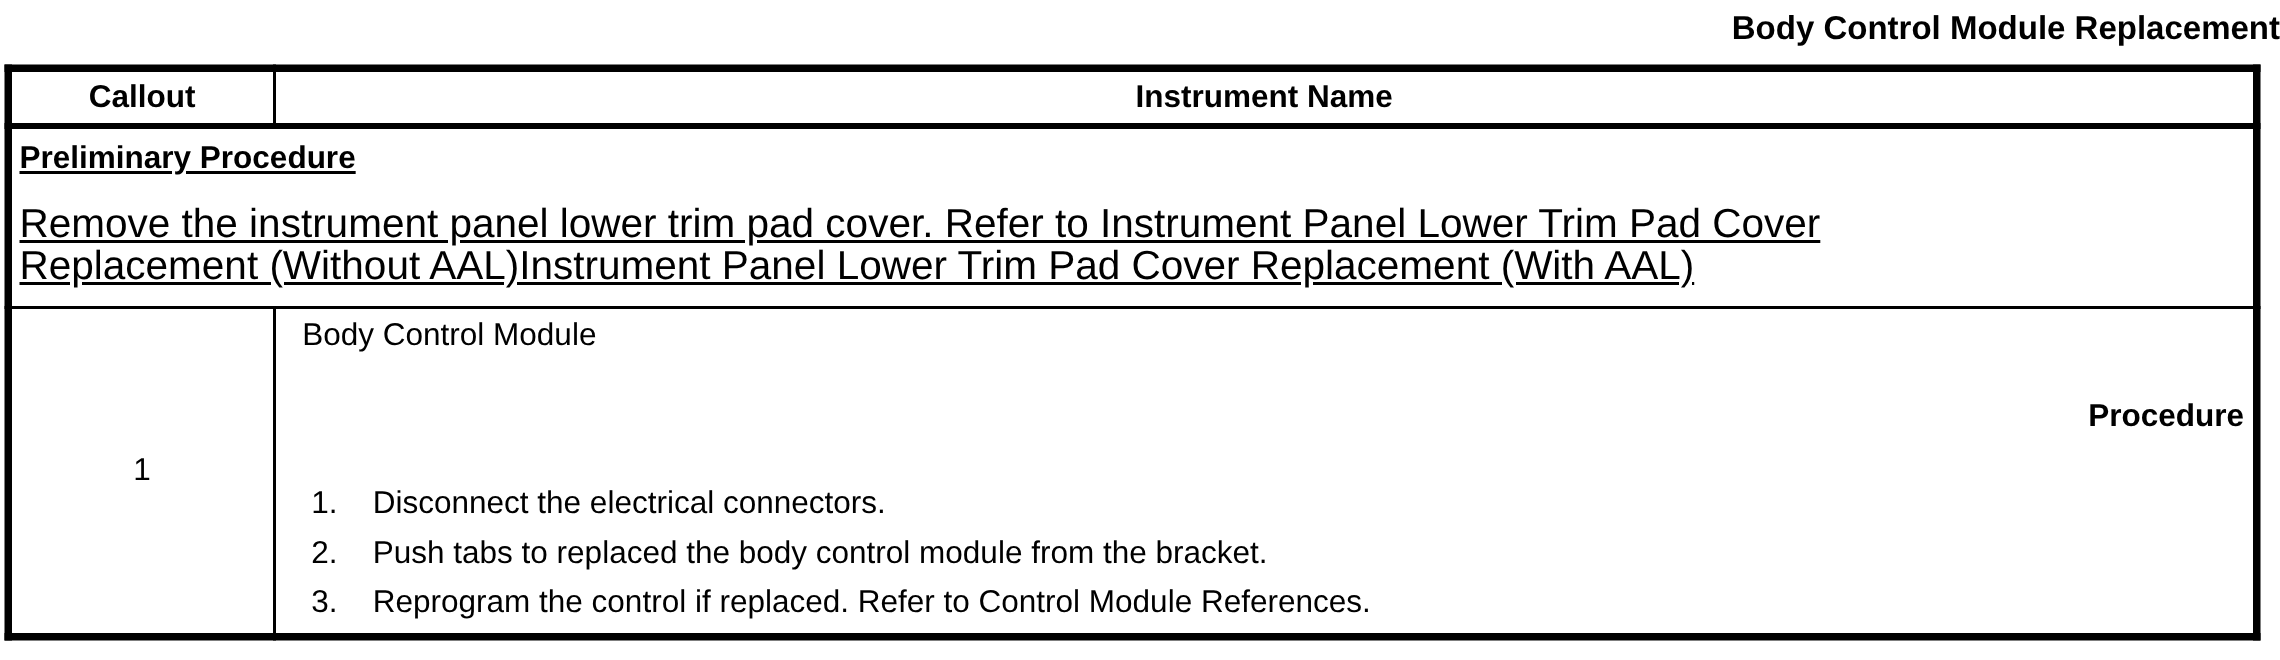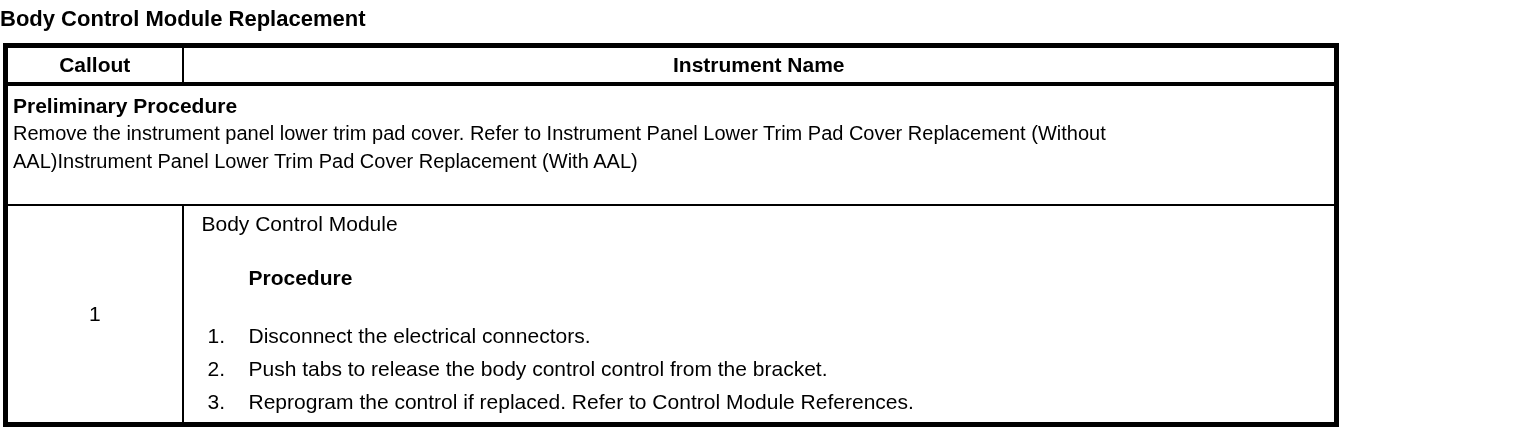--- a/index.html
+++ b/index.html
@@ -12,29 +12,29 @@
     overflow: hidden;
   }
   .page {
     position: relative;
     width: 1520px;
     height: 440px;
     background: #ffffff;
   }
   .doc-title {
     margin-top: 6px;
-    text-align: left;
+    text-align: right;
     font-size: 22px;
     font-weight: bold;
     line-height: 26px;
   }
   table.spec-table {
     border-collapse: collapse;
     table-layout: fixed;
-    width: 1336px;
+    width: 1504px;
     margin-left: 3px;
     margin-top: 11px;
     border: 5px solid #000000;
   }
   .spec-table th {
     font-size: 21px;
     font-weight: bold;
     text-align: center;
     vertical-align: middle;
     height: 38px;
@@ -47,46 +47,49 @@
     border-right: 2px solid #000000;
     text-align: center;
     vertical-align: middle;
     font-size: 21px;
   }
   tr.prelim-row > td {
     border-bottom: 2px solid #000000;
     padding: 7px 5px 6px 5px;
     height: 121px;
     vertical-align: top;
+    text-decoration: underline;
   }
   .prelim-title {
     font-size: 21px;
     font-weight: bold;
     line-height: 26px;
   }
   .prelim-text {
-    font-size: 20px;
+    margin-top: 16px;
+    font-size: 27px;
     line-height: 28px;
     max-width: 1230px;
   }
   td.content-cell {
     vertical-align: top;
     padding: 4px 6px 4px 18px;
     height: 210px;
   }
   .component-name {
     font-size: 21px;
     line-height: 28px;
   }
   .proc-heading {
     margin-top: 26px;
     padding-left: 47px;
     font-size: 21px;
     font-weight: bold;
     line-height: 28px;
+    text-align: right;
   }
   .steps {
     margin-top: 27px;
   }
   .step {
     display: flex;
     font-size: 21px;
     line-height: 33px;
   }
   .step-num {
@@ -122,21 +125,21 @@
         <td class="content-cell">
           <div class="component-name">Body Control Module</div>
           <div class="proc-heading">Procedure</div>
           <div class="steps">
             <div class="step">
               <span class="step-num">1.</span>
               <span class="step-text">Disconnect the electrical connectors.</span>
             </div>
             <div class="step">
               <span class="step-num">2.</span>
-              <span class="step-text">Push tabs to release the body control control from the bracket.</span>
+              <span class="step-text">Push tabs to replaced the body control module from the bracket.</span>
             </div>
             <div class="step">
               <span class="step-num">3.</span>
               <span class="step-text">Reprogram the control if replaced. Refer to Control Module References.</span>
             </div>
           </div>
         </td>
       </tr>
     </tbody>
   </table>

